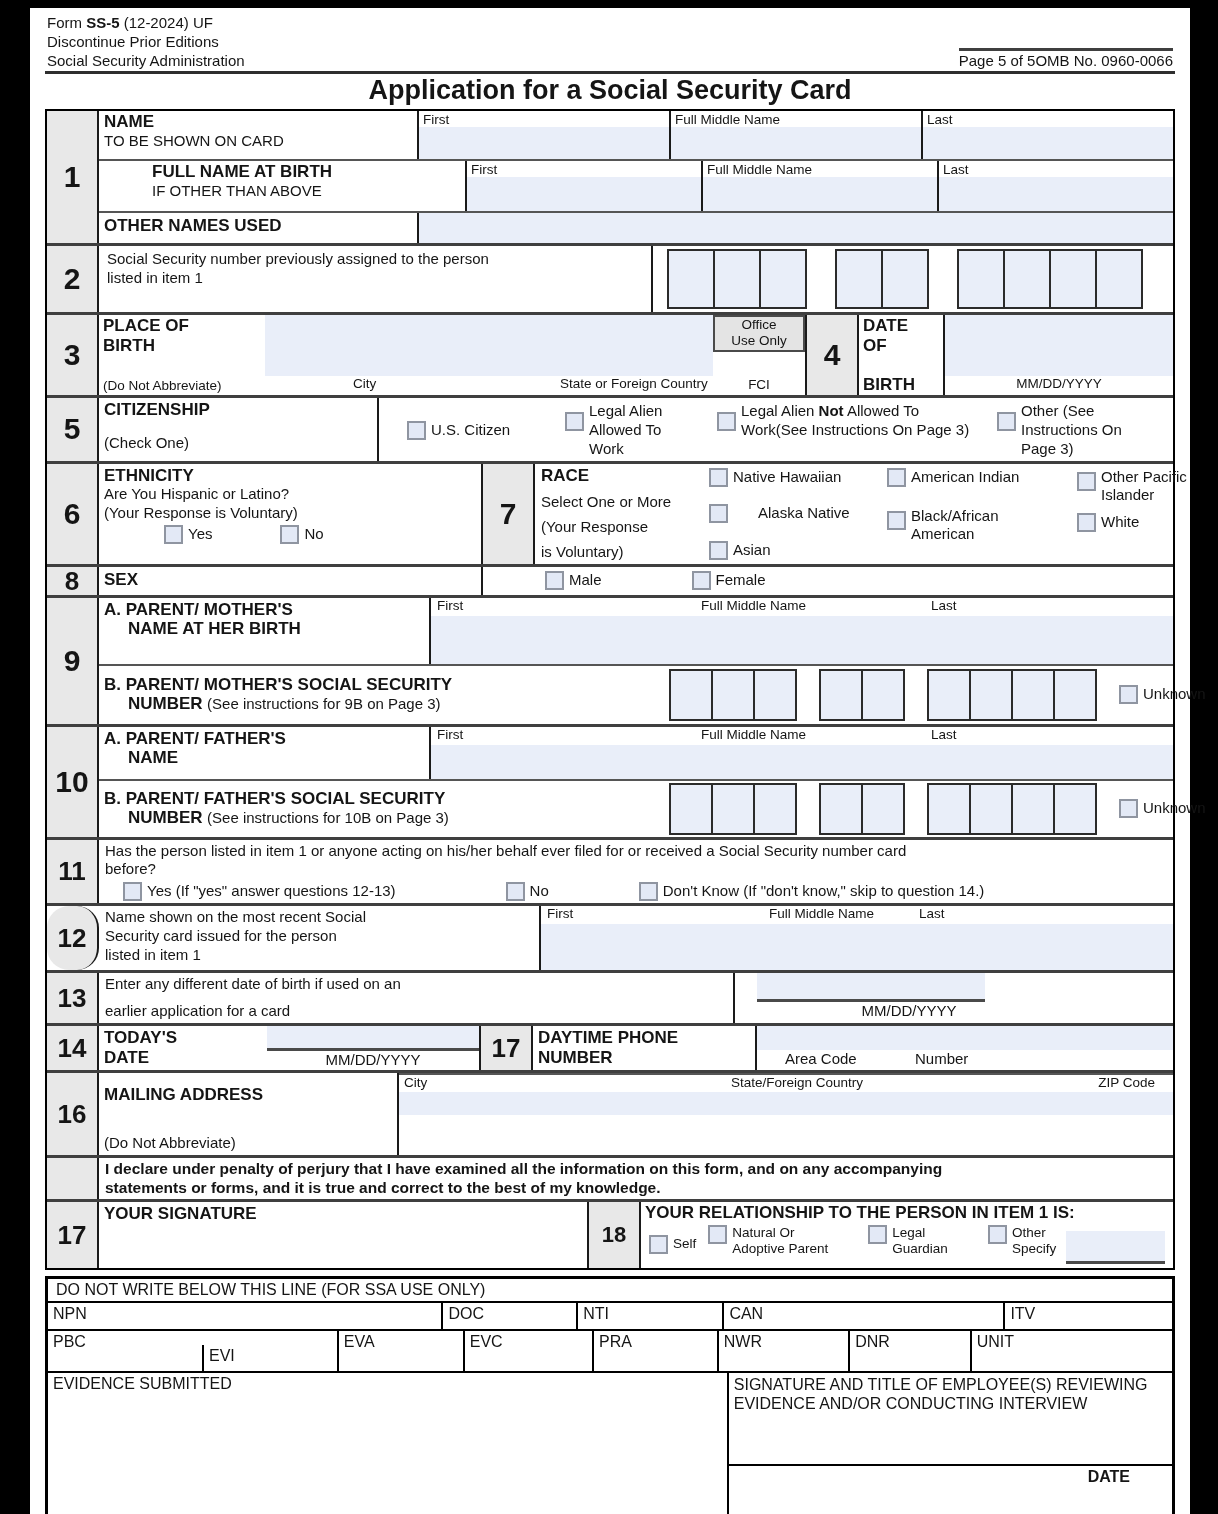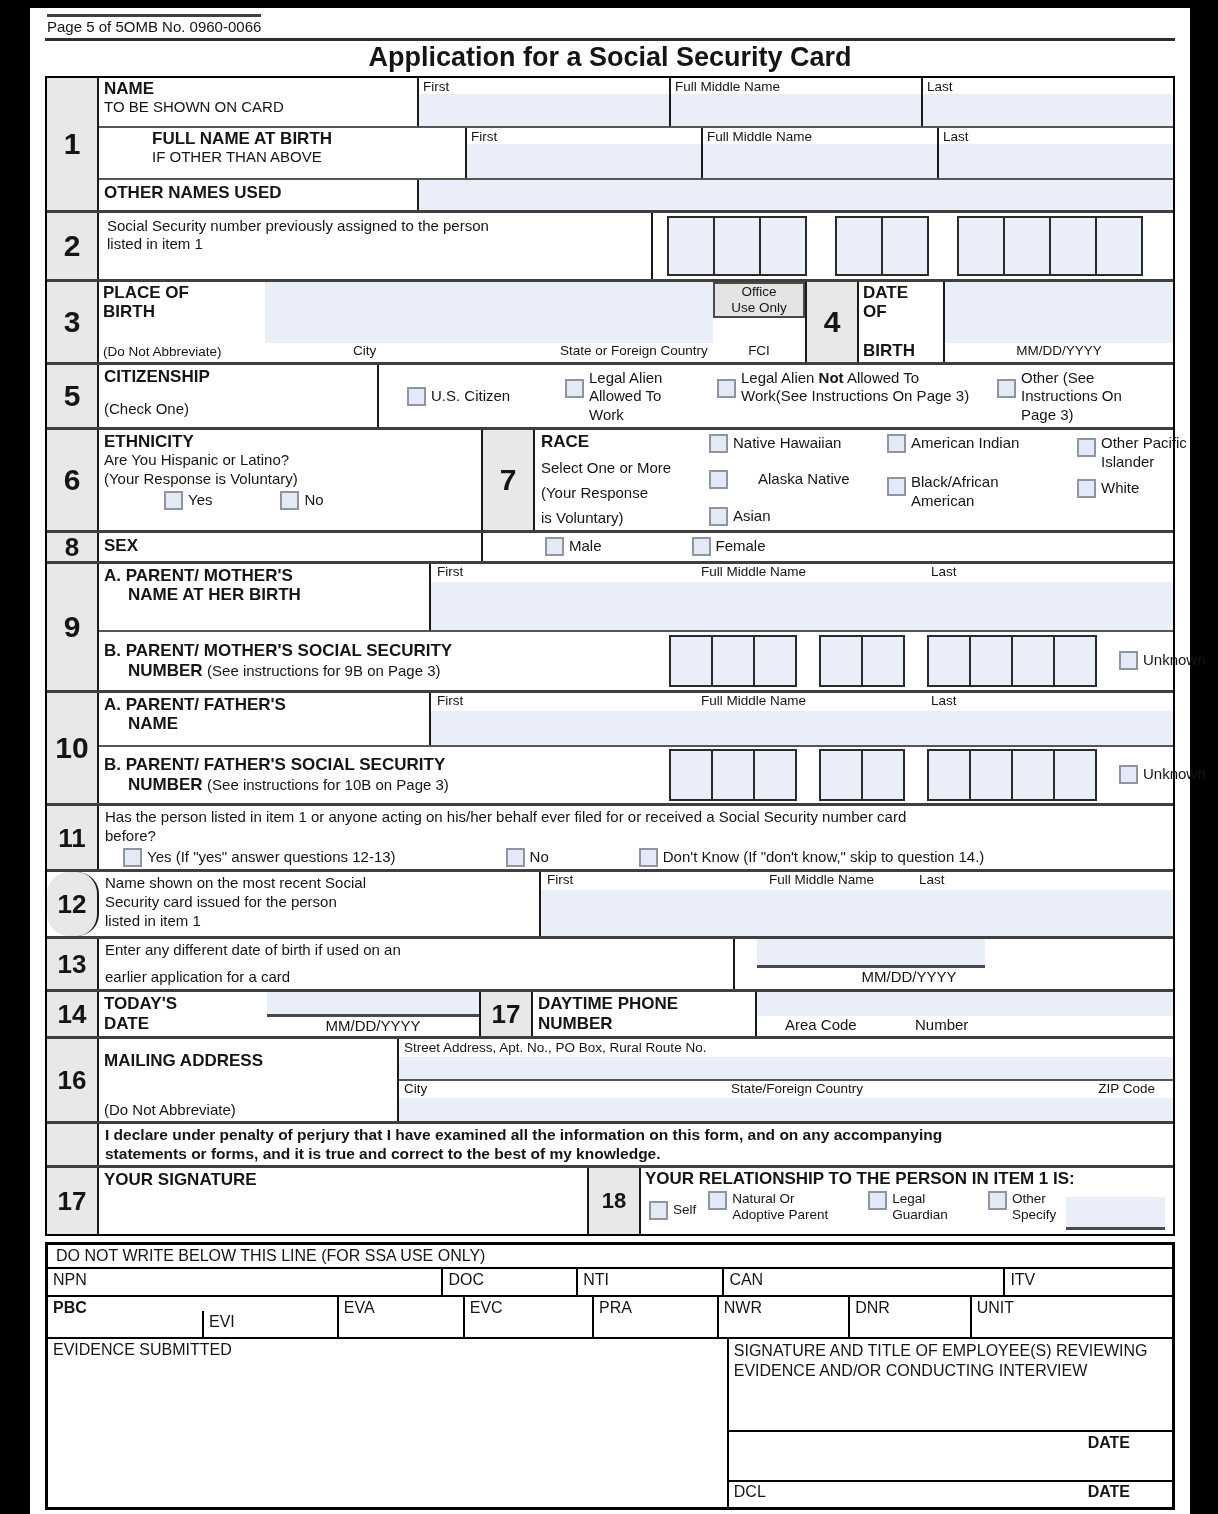--- a/index.html
+++ b/index.html
@@ -43,20 +43,25 @@
   .cells{display:flex;border-bottom:2px solid #000;}
   .cells .c{border-left:2px solid #000;padding:2px 5px 6px 5px;font-size:16px;box-sizing:border-box;}
   .cells .c:first-child{border-left:none;}
 </style>
 </head>
 <body>
 
 <div class="page">
 
   <div class="hdr">
+    <div class="l">
+      <div><span>Form </span><span class="b">SS-5</span><span> (12-2024) UF</span></div>
+      <div>Discontinue Prior Editions</div>
+      <div>Social Security Administration</div>
+    </div>
     <div class="r">
       <div>Page 5 of 5</div>
       <div>OMB No. 0960-0066</div>
     </div>
   </div>
   <div class="title">Application for a Social Security Card</div>
 
   <div class="form">
 
     <div class="r first">
@@ -435,24 +440,20 @@
       </div>
     </div>
 
     <div class="r" style="min-height:82px;">
       <div class="num" style="font-size:26px;">16</div>
       <div class="col" style="flex:0 0 288px;padding:2px 5px;">
         <div class="b f17" style="margin-top:10px;">MAILING ADDRESS</div>
         <div class="f15" style="margin-top:auto;">(Do Not Abbreviate)</div>
       </div>
       <div class="grow col vline">
-        <div class="col" style="min-height:40px;">
-          <div class="f14" style="padding:1px 5px;">Street Address, Apt. No., PO Box, Rural Route No.</div>
-          <div class="grow blue"></div>
-        </div>
         <div class="subdiv col" style="min-height:40px;">
           <div style="position:relative;height:17px;" class="f14">
             <span style="position:absolute;left:5px;">City</span>
             <span style="position:absolute;left:332px;">State/Foreign Country</span>
             <span style="position:absolute;right:18px;">ZIP Code</span>
           </div>
           <div class="grow blue"></div>
         </div>
       </div>
     </div>
@@ -499,21 +500,21 @@
   <div class="ssa">
     <div class="trow">DO NOT WRITE BELOW THIS LINE (FOR SSA USE ONLY)</div>
     <div class="cells">
       <div class="c" style="flex:0 0 35%;">NPN</div>
       <div class="c" style="flex:0 0 12%;">DOC</div>
       <div class="c" style="flex:0 0 13%;">NTI</div>
       <div class="c" style="flex:0 0 25%;">CAN</div>
       <div class="c" style="flex:1;">ITV</div>
     </div>
     <div class="cells">
-      <div class="c" style="flex:0 0 13.7%;font-weight:bold;">PBC</div>
+      <div class="c" style="flex:0 0 13.7%;">PBC</div>
       <div class="c" style="flex:0 0 12%;margin-top:14px;">EVI</div>
       <div class="c" style="flex:0 0 11.2%;">EVA</div>
       <div class="c" style="flex:0 0 11.5%;">EVC</div>
       <div class="c" style="flex:0 0 11.1%;">PRA</div>
       <div class="c" style="flex:0 0 11.7%;">NWR</div>
       <div class="c" style="flex:0 0 10.8%;">DNR</div>
       <div class="c" style="flex:1;">UNIT</div>
     </div>
     <div style="display:flex;">
       <div style="flex:0 0 59.5%;padding:2px 5px;font-size:16px;min-height:164px;"><span>EVIDENCE SUBMITTED</span></div>

